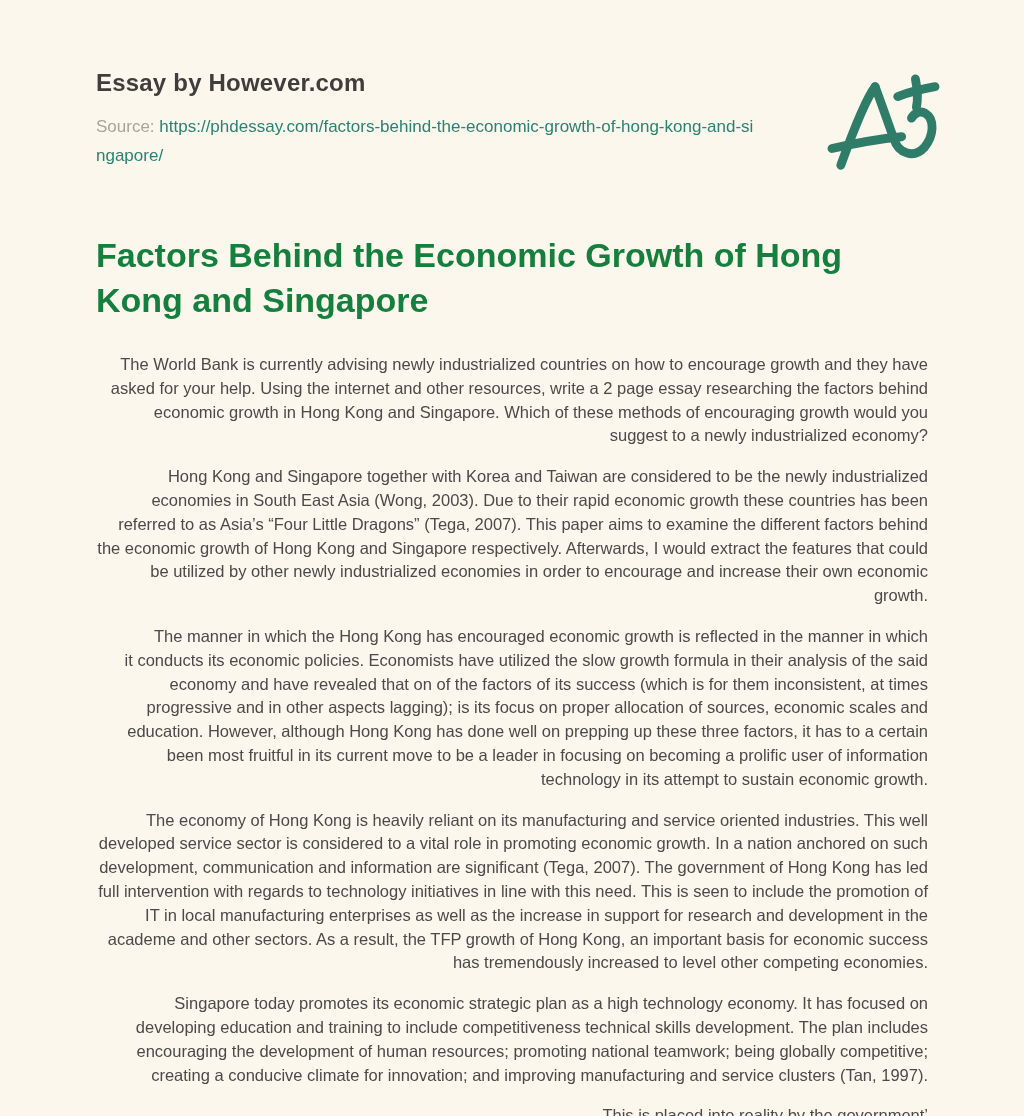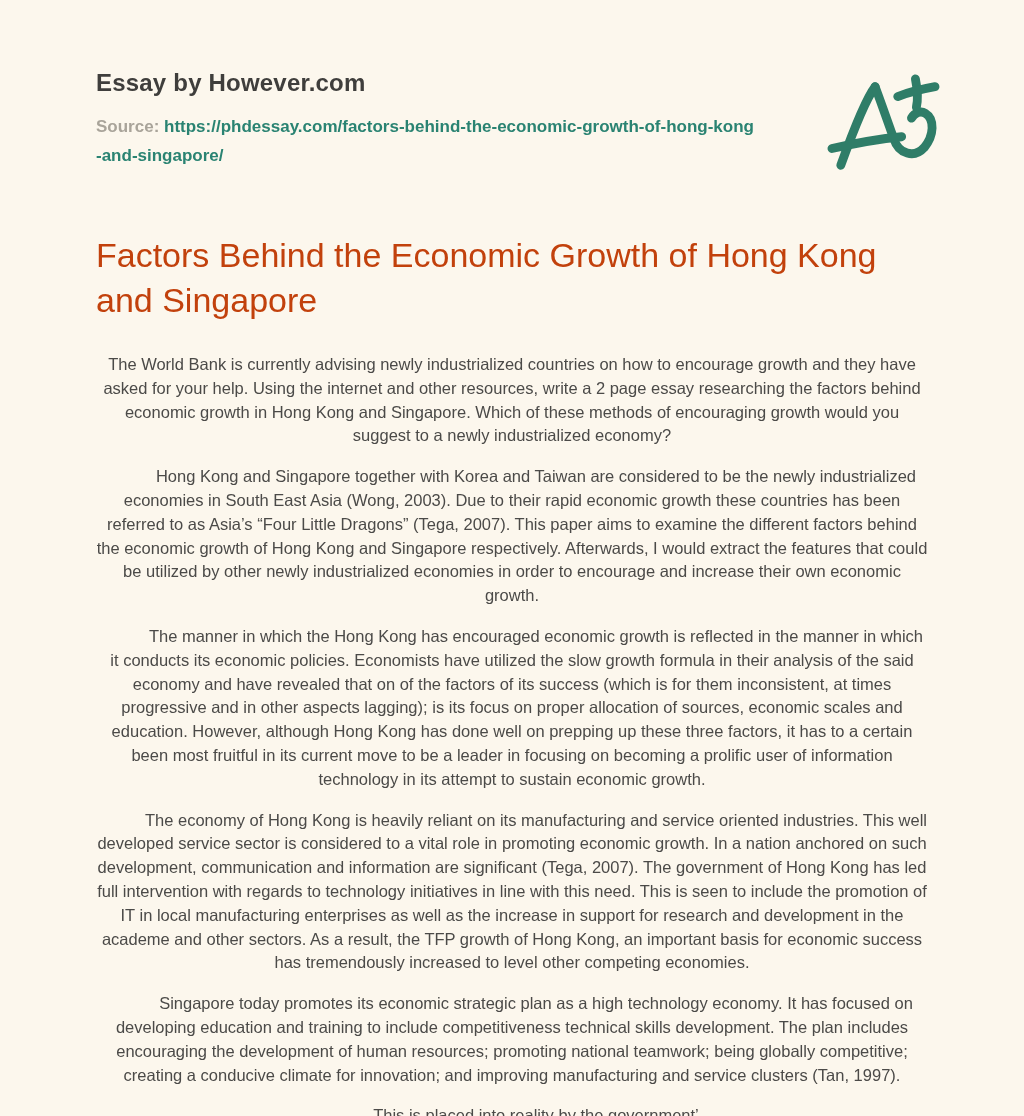--- a/index.html
+++ b/index.html
@@ -32,21 +32,21 @@
     font-size: 24px;
     line-height: 33px;
     font-weight: 700;
     color: #3f3e3c;
     letter-spacing: 0.2px;
   }
   .source-line {
     margin-top: 13px;
     font-size: 17px;
     line-height: 29px;
-    font-weight: 700;
+    font-weight: 400;
   }
   .source-label {
     color: #a9a49a;
   }
   .source-link {
     color: #2a8372;
     text-decoration: none;
     word-break: break-all;
     cursor: pointer;
   }
@@ -54,30 +54,30 @@
     width: 118px;
     height: 108px;
     margin-top: 4px;
     margin-right: -14px;
     flex-shrink: 0;
   }
   .title {
     margin: 55px 0 30px 0;
     font-size: 34px;
     line-height: 45px;
-    font-weight: 400;
-    color: #c2410c;
+    font-weight: 700;
+    color: #15803d;
   }
   .essay p {
     margin: 0 0 17px 0;
     font-size: 16.5px;
     line-height: 23.8px;
     color: #4b4a48;
     text-indent: 48px;
-    text-align: center;
+    text-align: right;
   }
   .essay p.no-indent {
     text-indent: 0;
   }
 </style>
 </head>
 <body>
 
 <div class="page">
 

